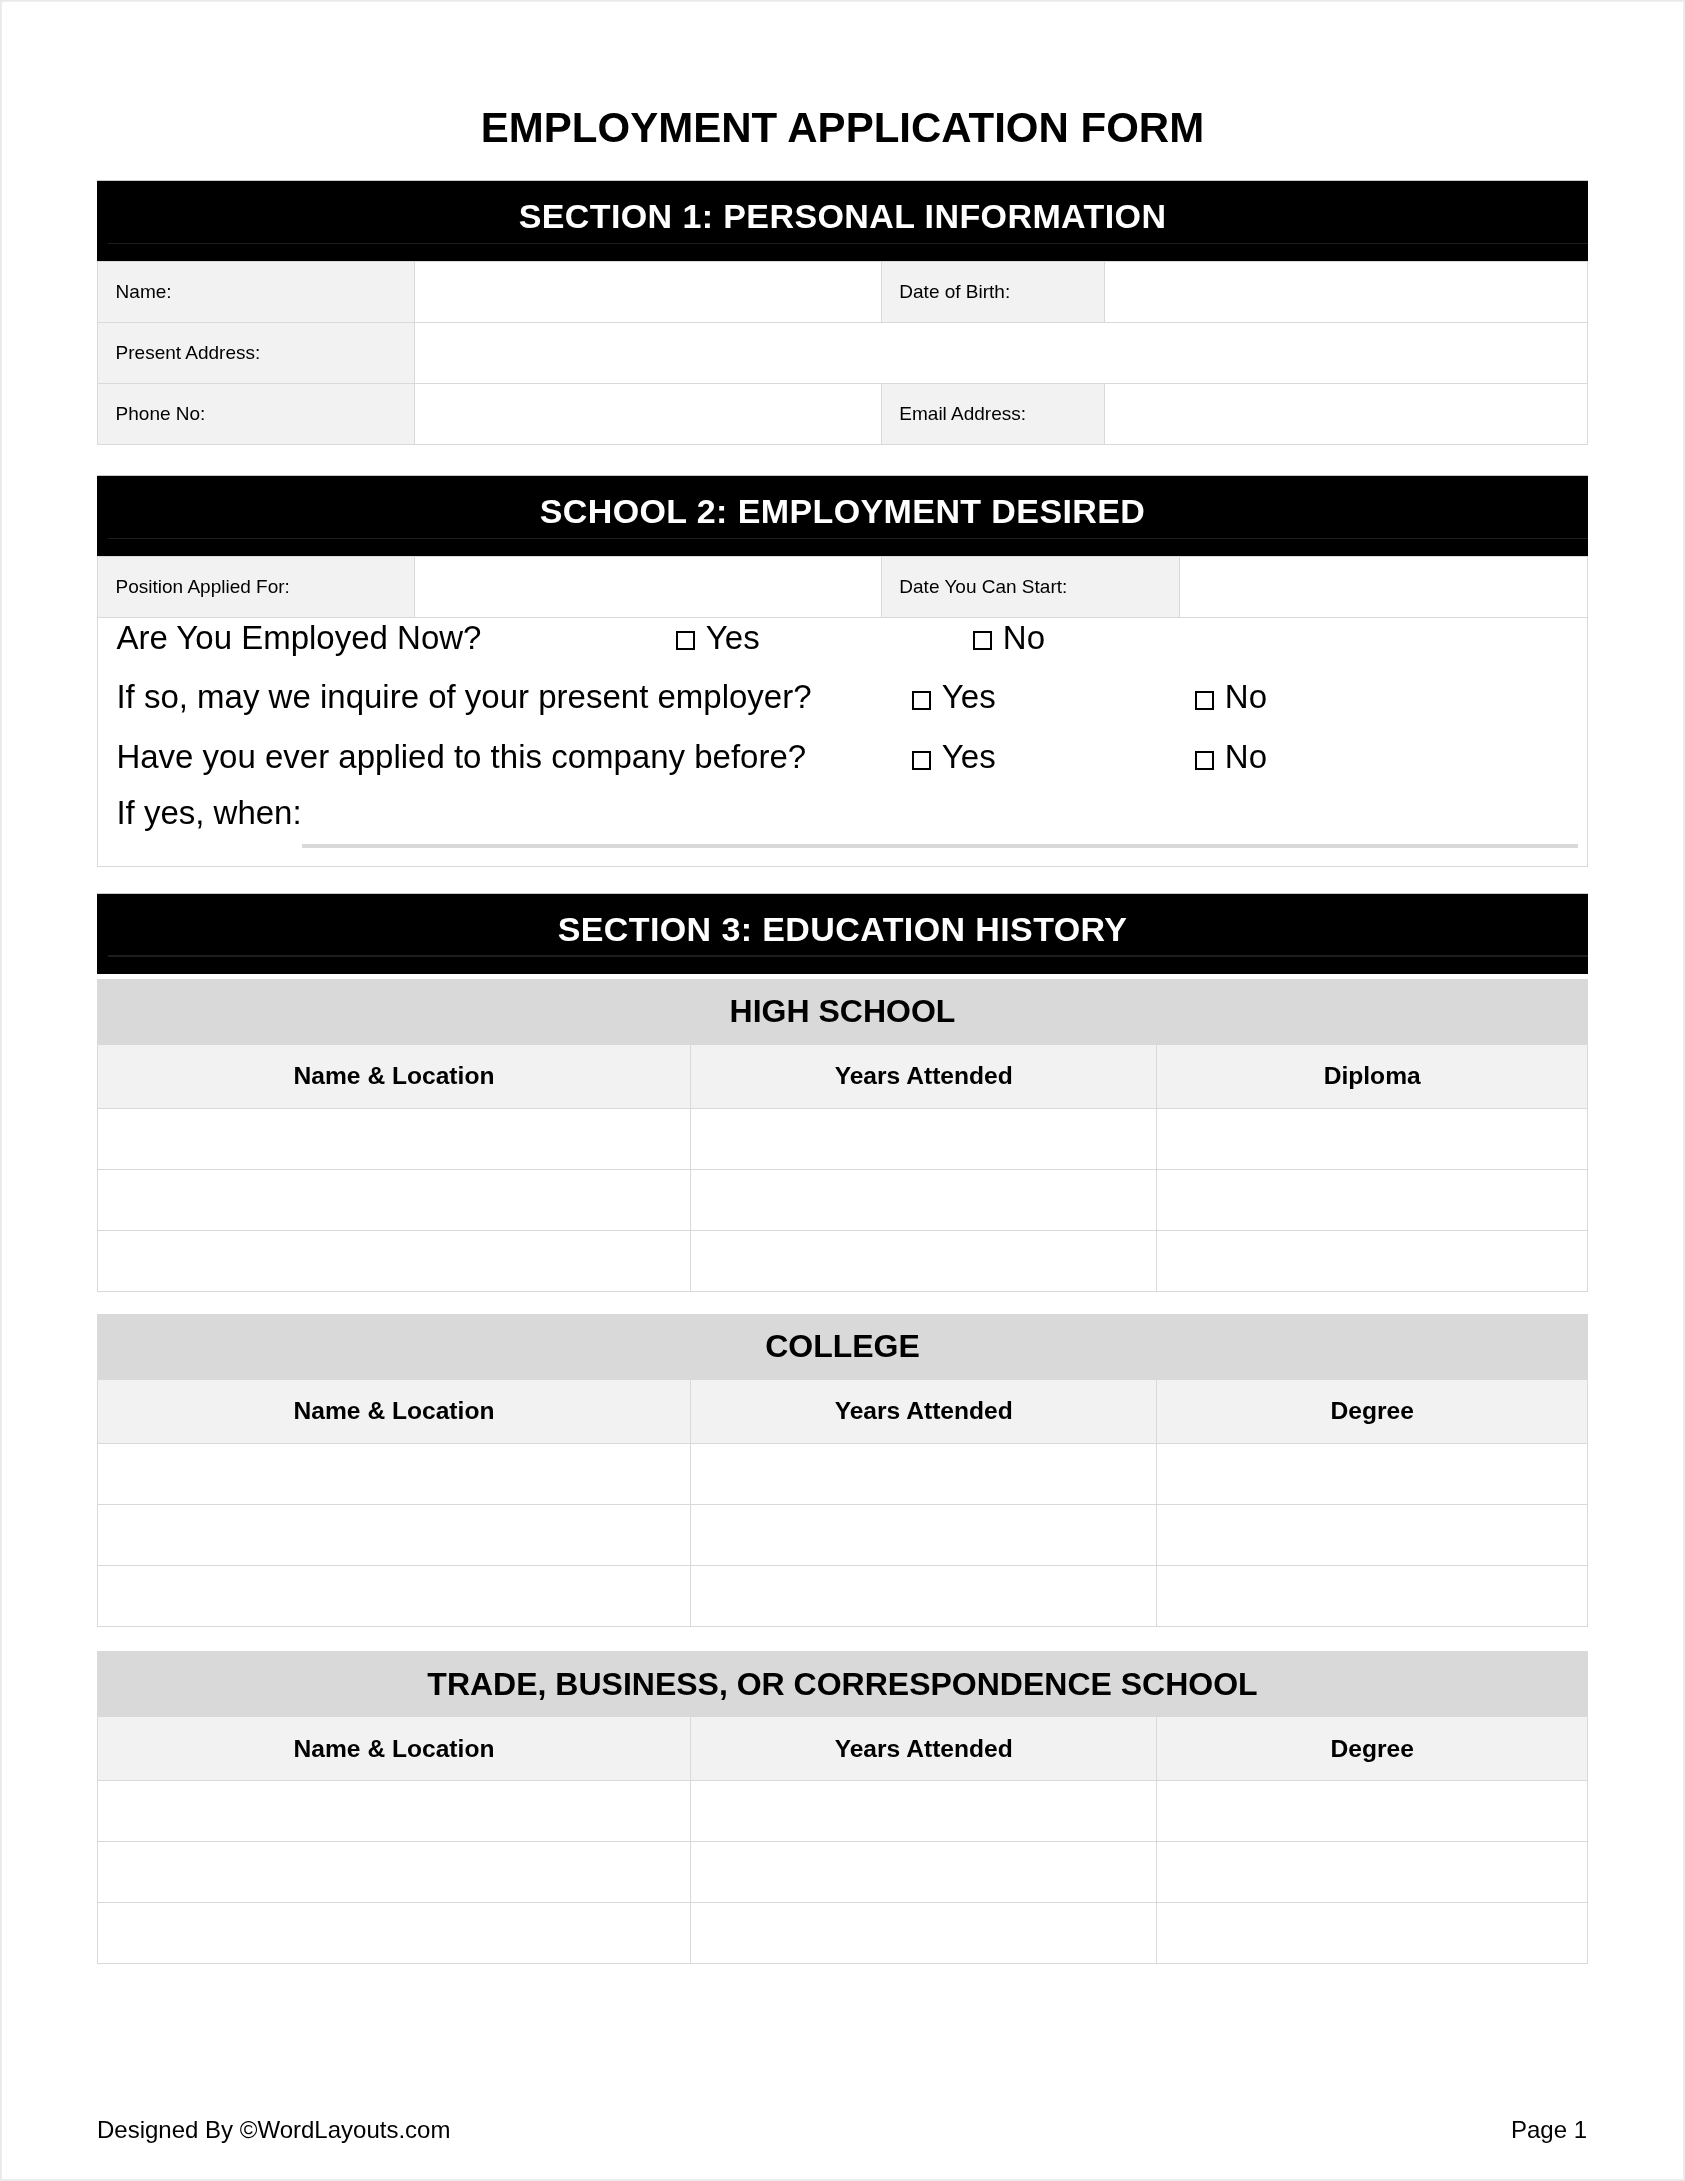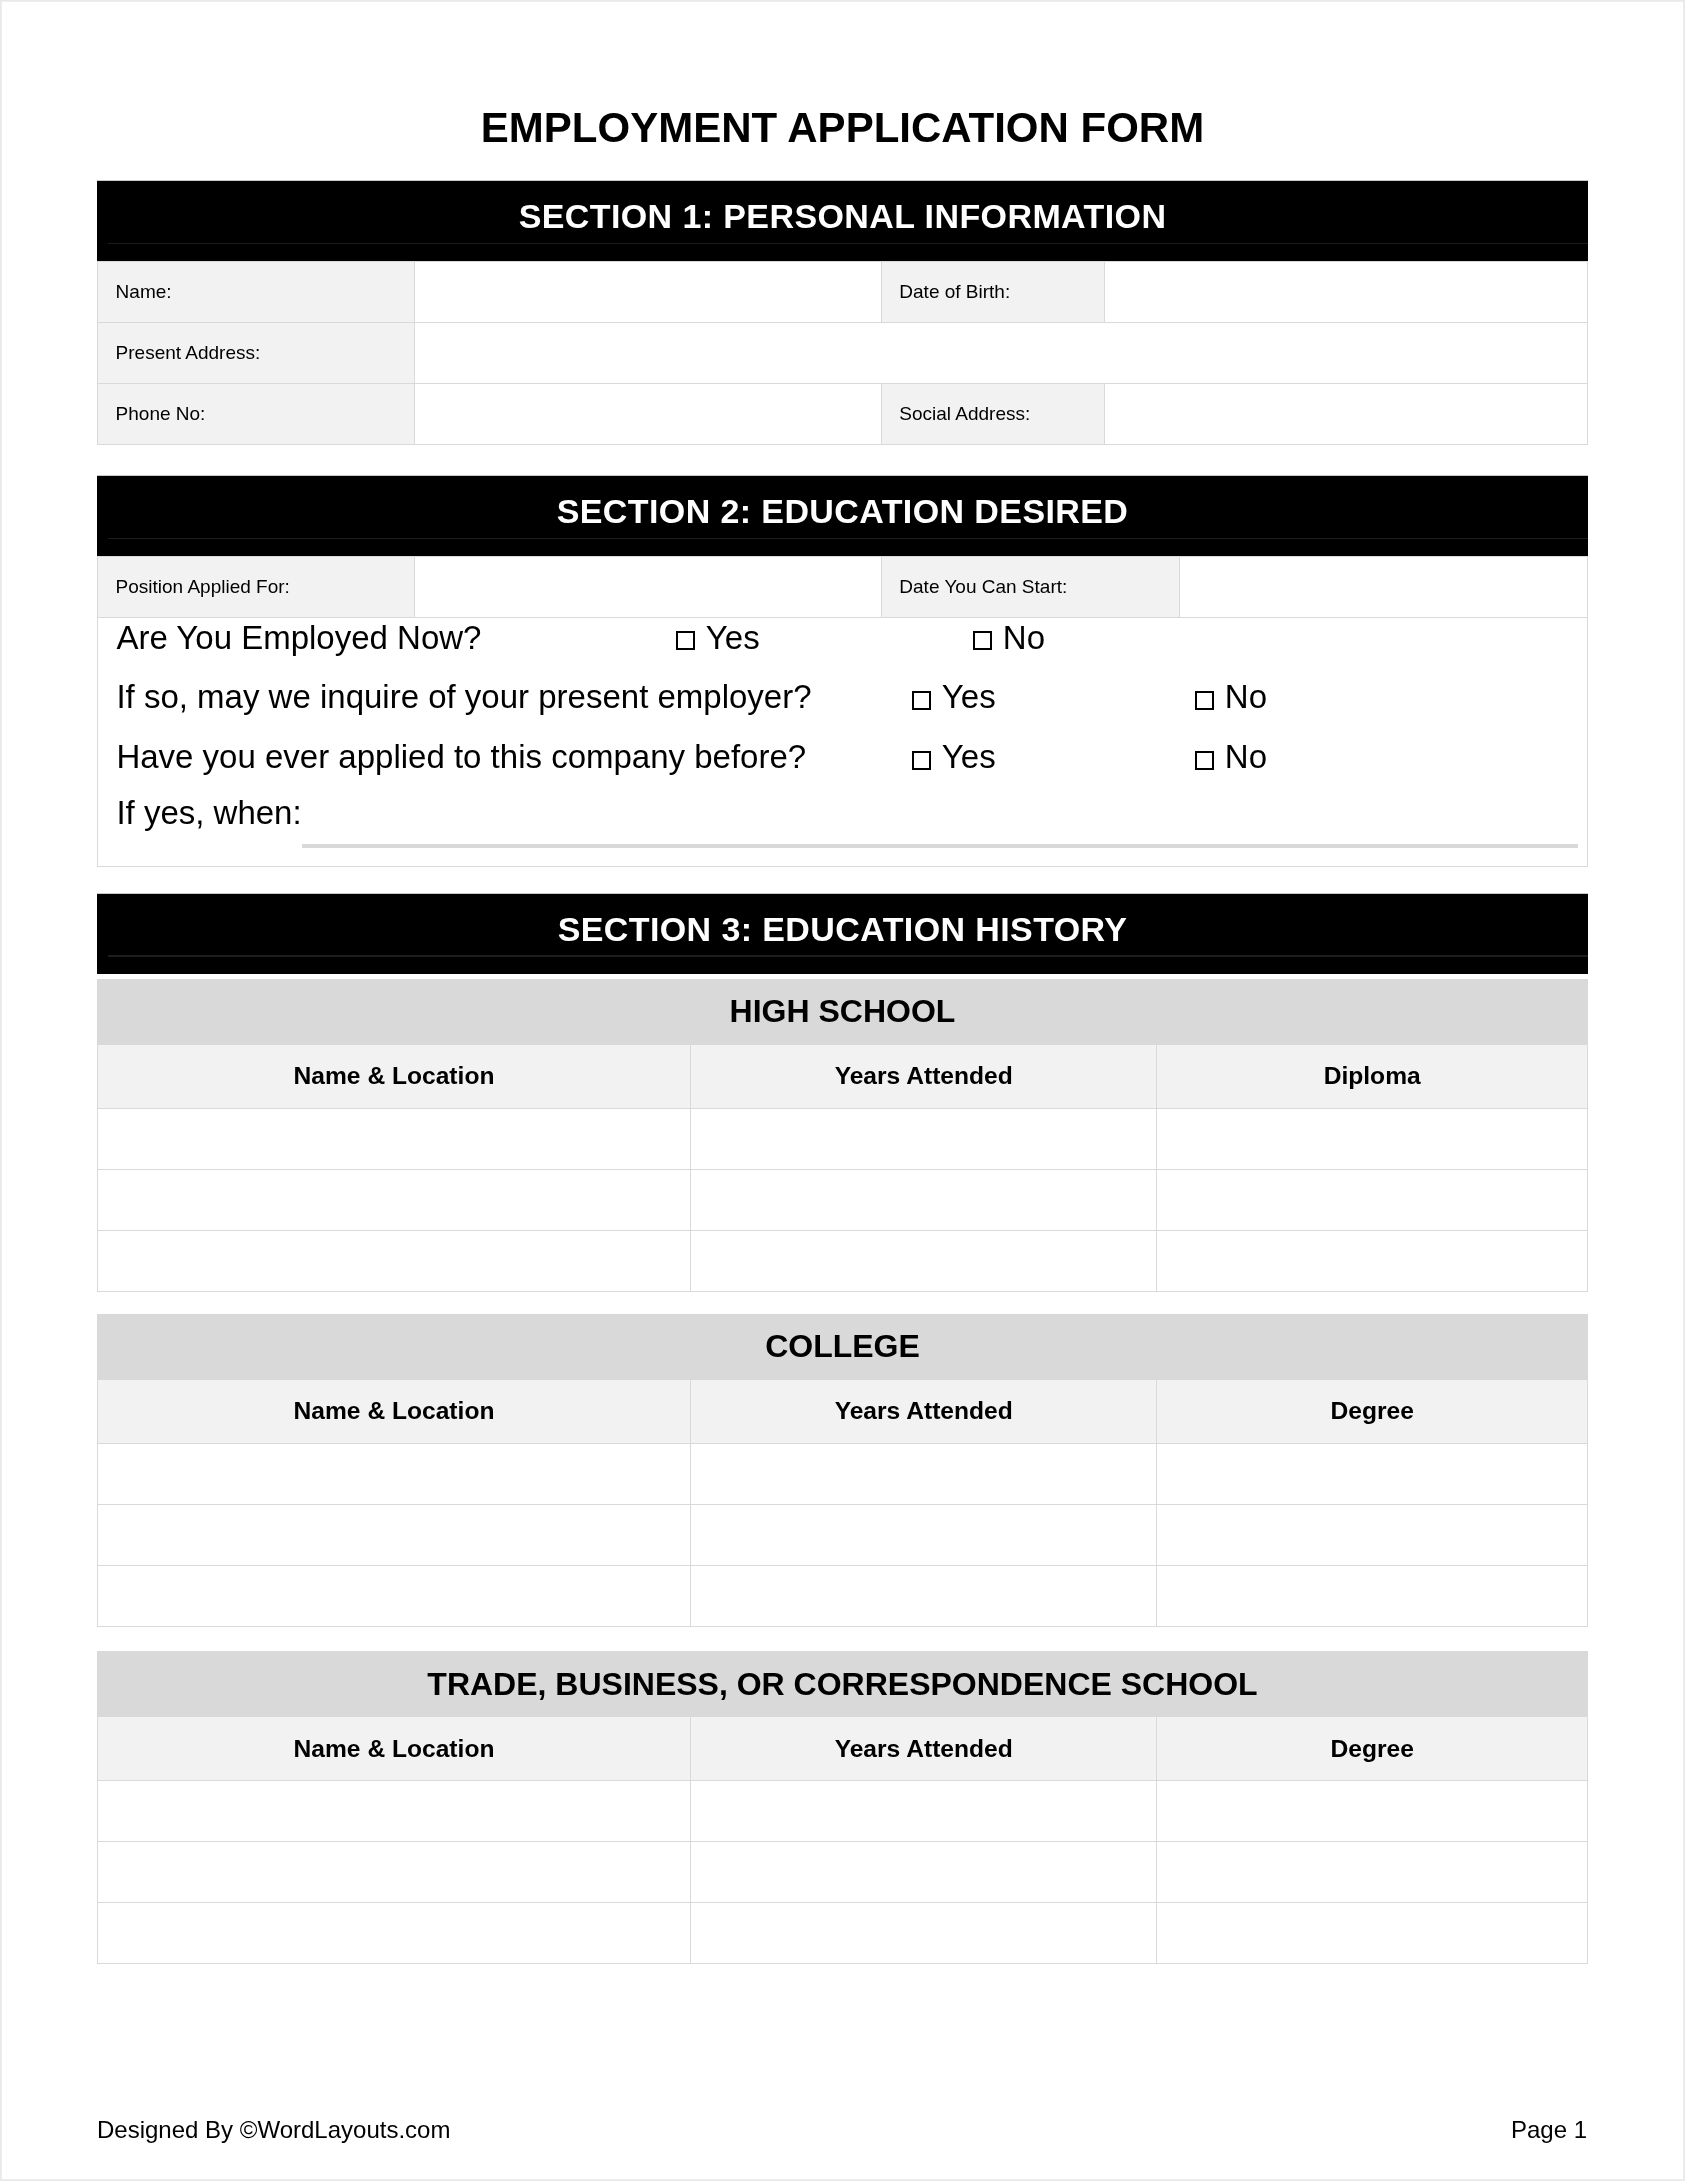--- a/index.html
+++ b/index.html
@@ -80,29 +80,29 @@
         <td class="lbl">Date of Birth:</td>
         <td class="val"></td>
       </tr>
       <tr>
         <td class="lbl">Present Address:</td>
         <td class="val" colspan="3"></td>
       </tr>
       <tr>
         <td class="lbl">Phone No:</td>
         <td class="val"></td>
-        <td class="lbl">Social Address:</td>
+        <td class="lbl">Email Address:</td>
         <td class="val"></td>
       </tr>
     </tbody>
       </table>
 
     <div class="gap34"></div>
     <div class="band">
-      <span>SECTION 2: EDUCATION DESIRED</span>
+      <span>SCHOOL 2: EMPLOYMENT DESIRED</span>
     </div>
     <table class="grid">
       <colgroup>
         <col style="width:21.3%">
           <col style="width:31.3%">
           <col style="width:20.0%">
           <col style="width:27.4%">
       </colgroup>
       <tbody>
           <tr>

